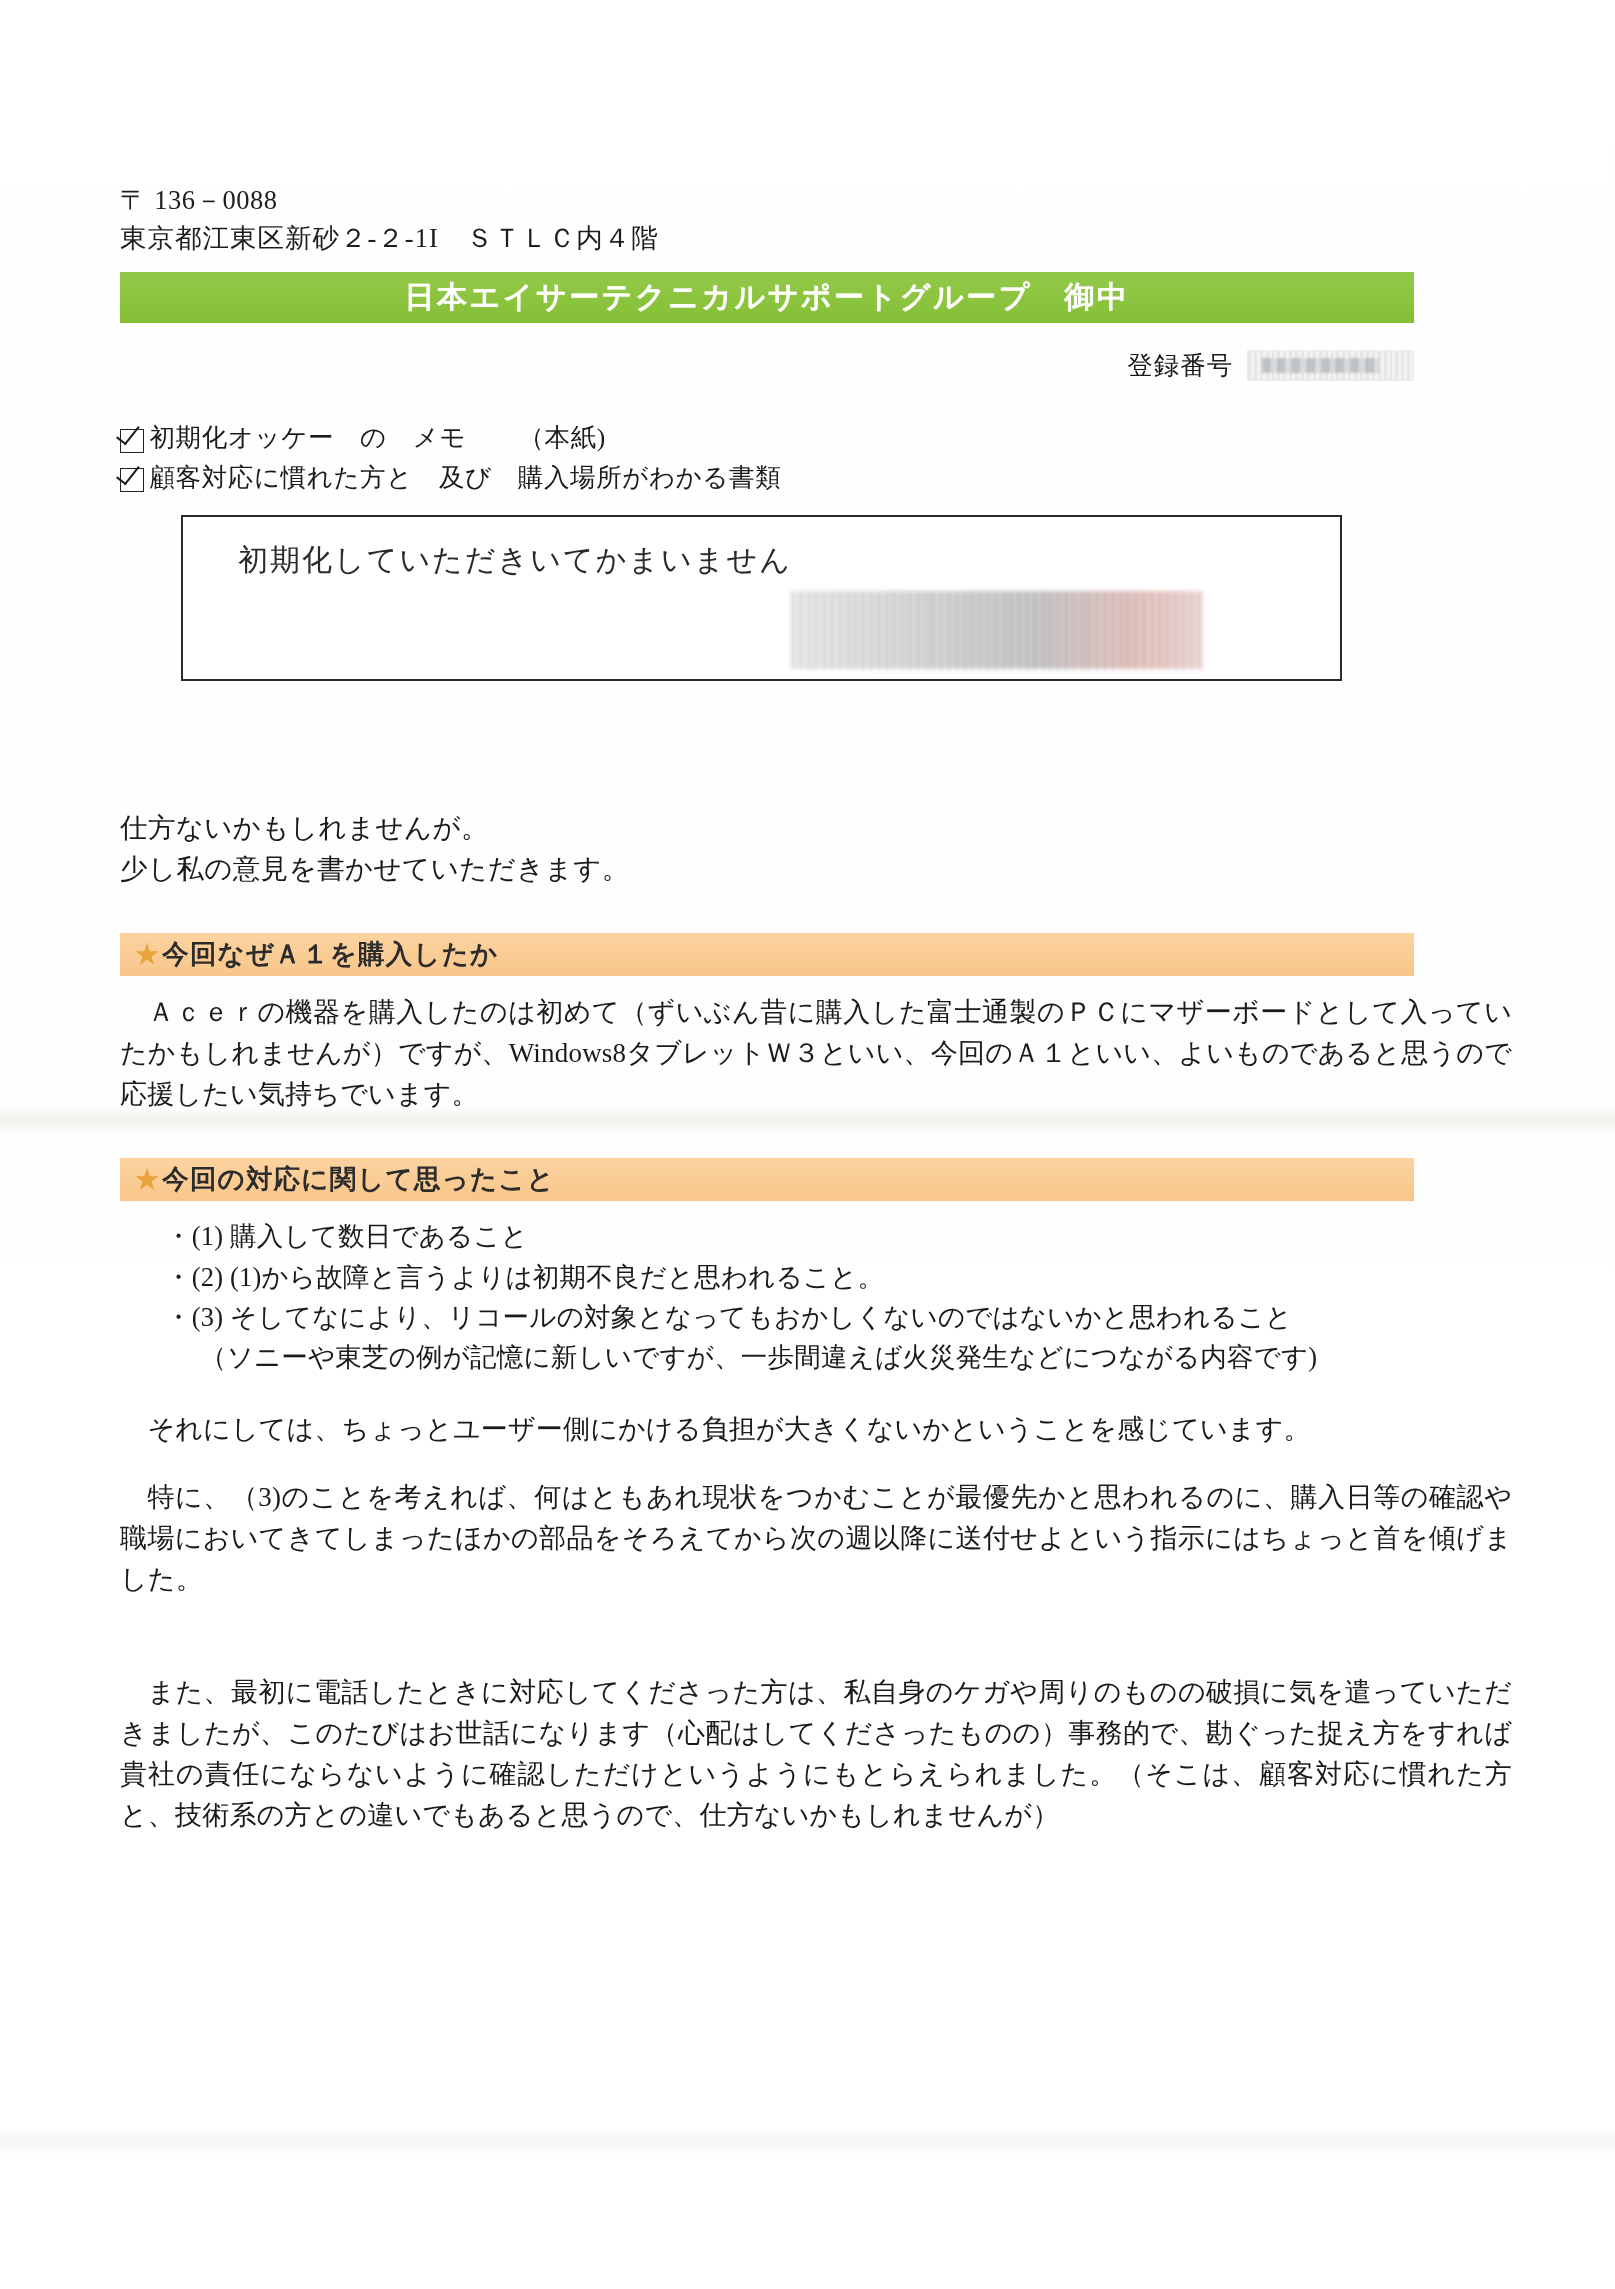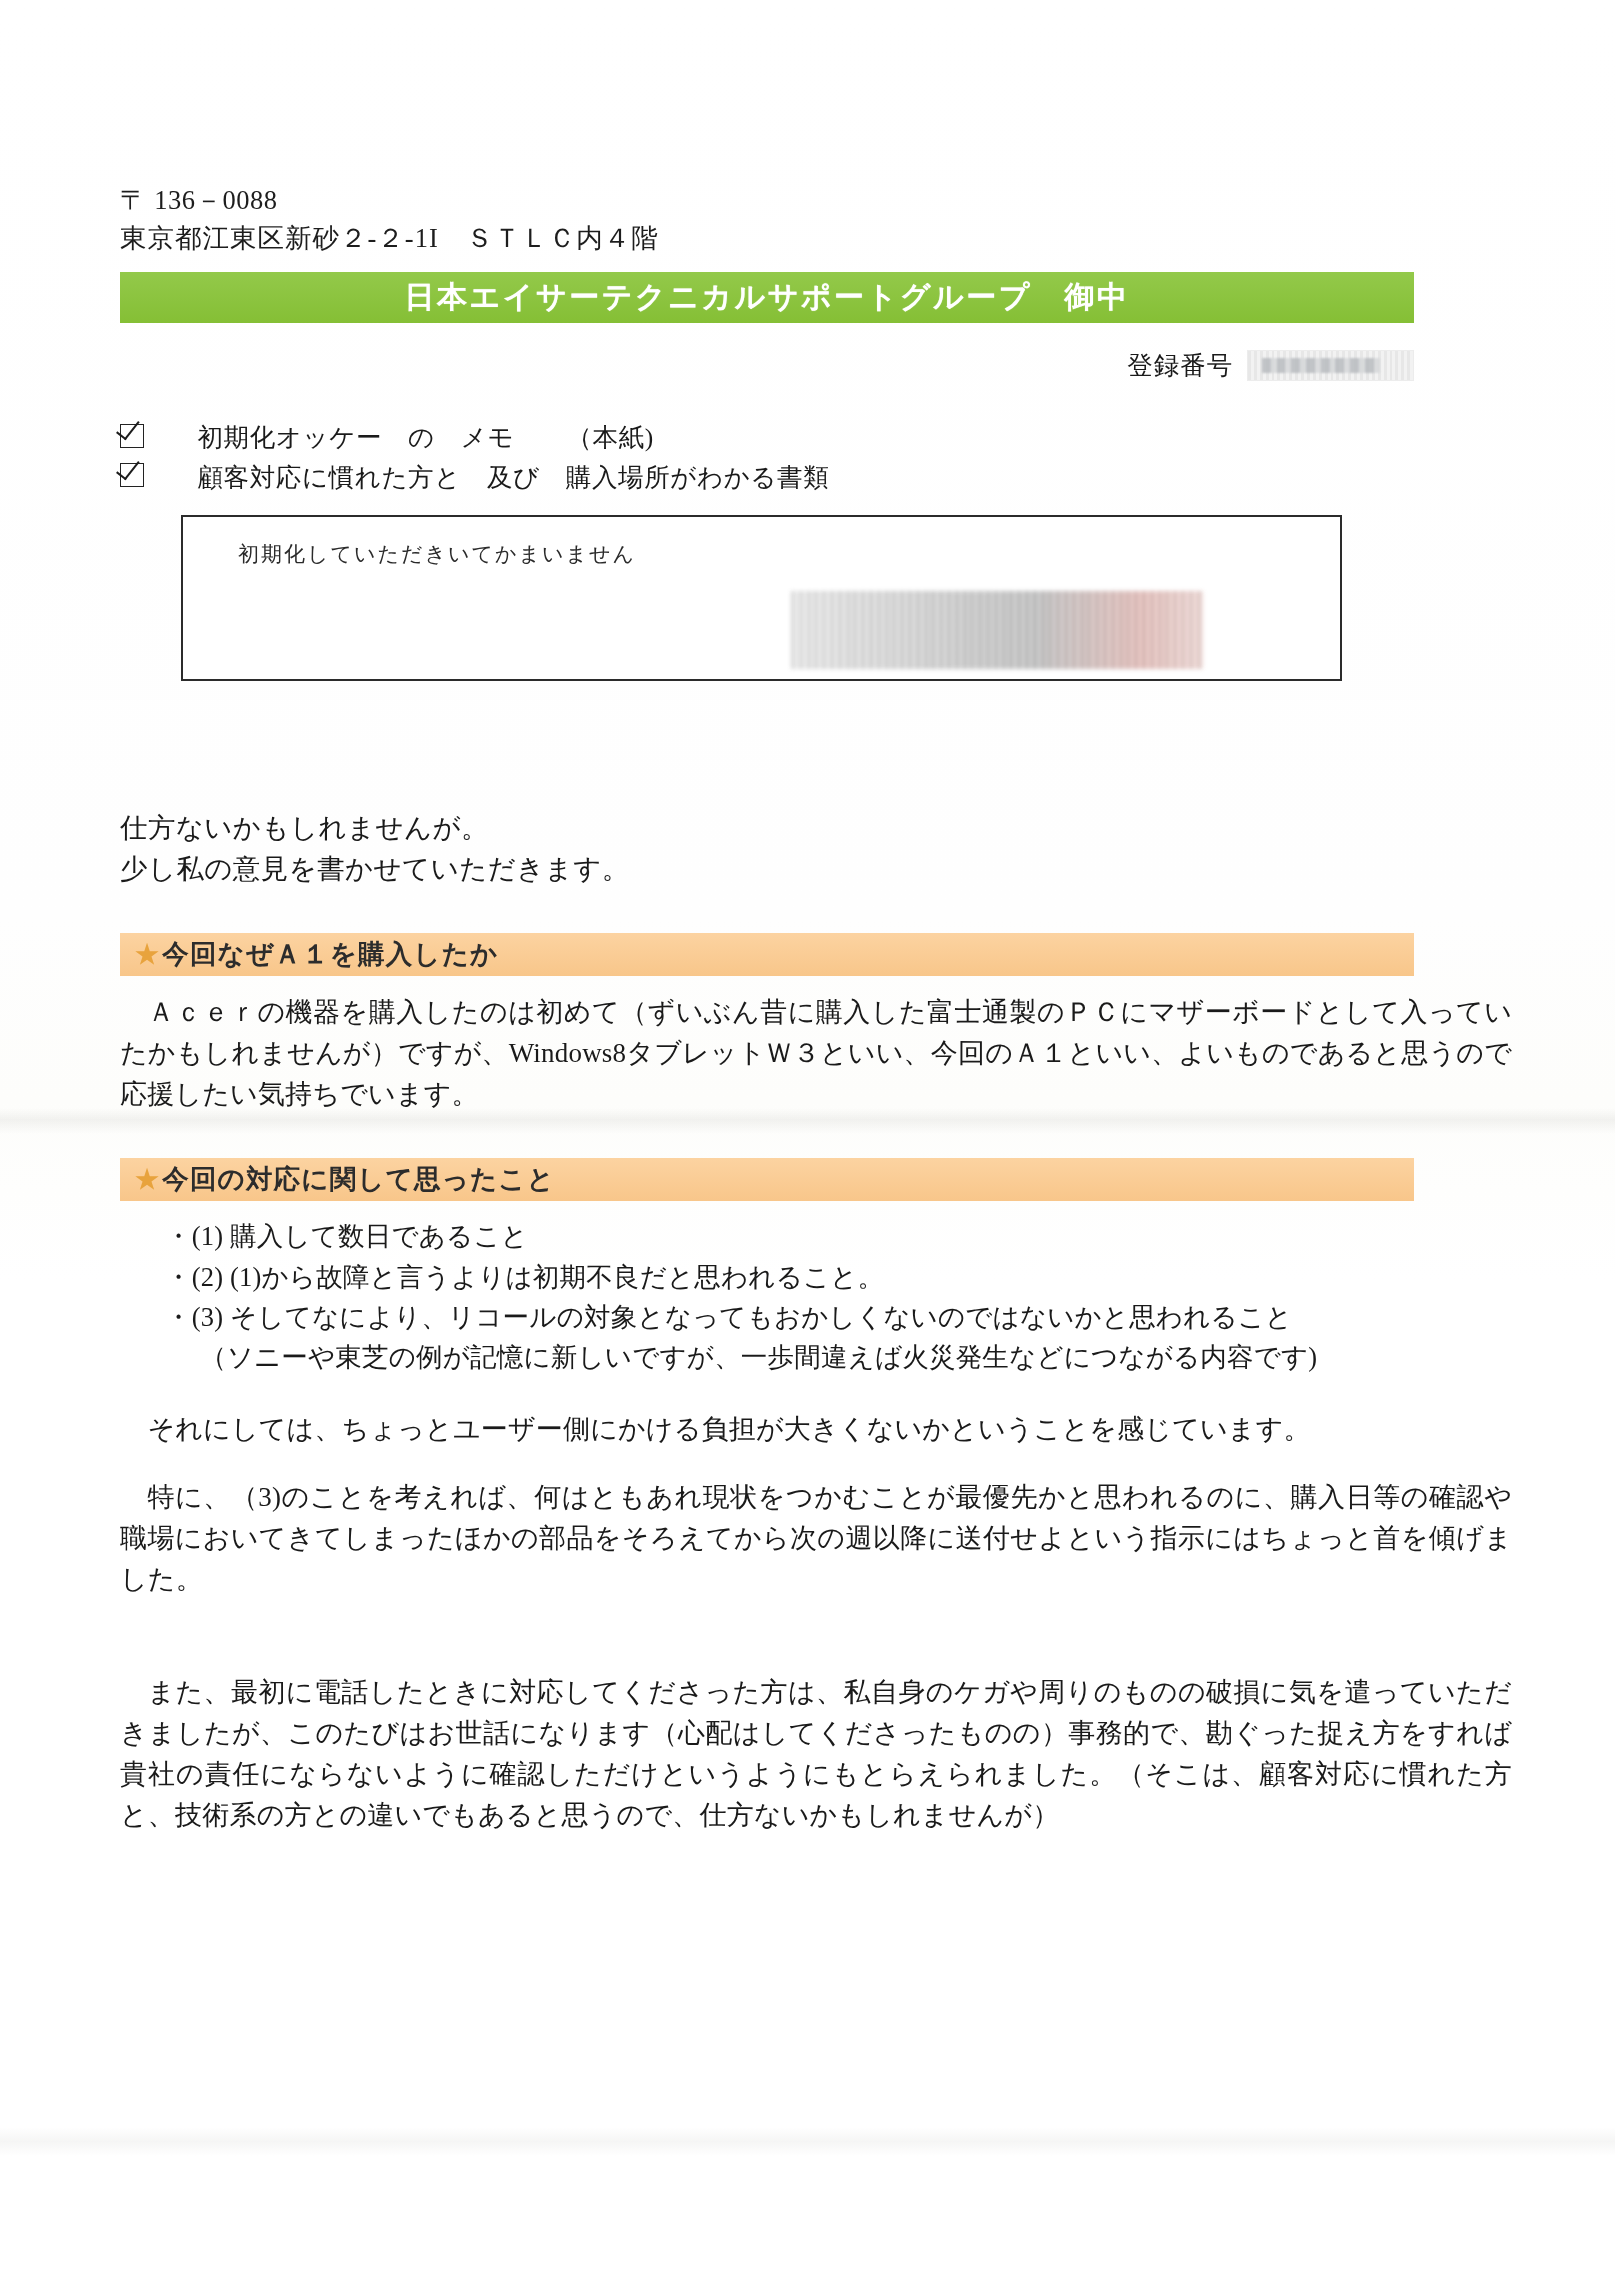--- a/index.html
+++ b/index.html
@@ -108,22 +108,21 @@
   }
 
   
   .checklist {
     margin-top: 35px;
     font-size: 25.5px;
     line-height: 1.55;
   }
   .check-item {
     display: flex;
-    align-items: flex-start;
-    gap: 48px;
+    align-items: center;
   }
   .cbox {
     position: relative;
     width: 21.6px;
     height: 21.6px;
     border: 1.6px solid #222;
     margin-right: 5.9px;
     margin-top: 5.9px;
     flex: 0 0 auto;
   }
@@ -145,21 +144,21 @@
     width: 1157px;
     height: 162px;
     border: 2px solid #2b2b2b;
     position: relative;
     background: #fff;
   }
   .hand-text {
     position: absolute;
     left: 55px;
     top: 23.5px;
-    font-size: 21px;
+    font-size: 30px;
     letter-spacing: 2px;
     color: #2a2a2a;
     font-family: "DejaVu Serif", serif;
   }
   .sig-redact {
     position: absolute;
     left: 608px;
     top: 74px;
     width: 412px;
     height: 78px;

